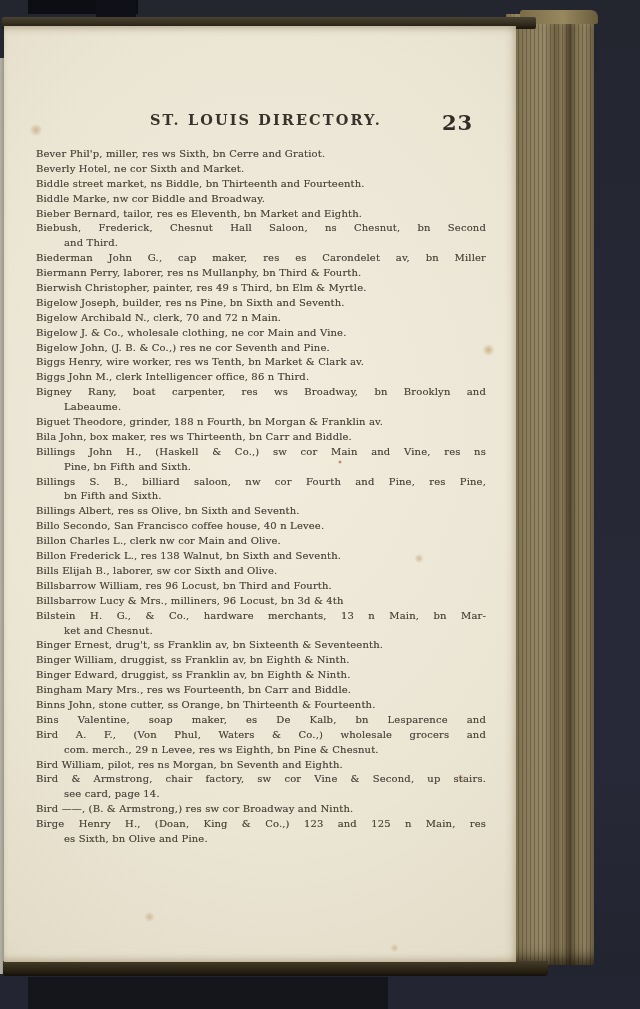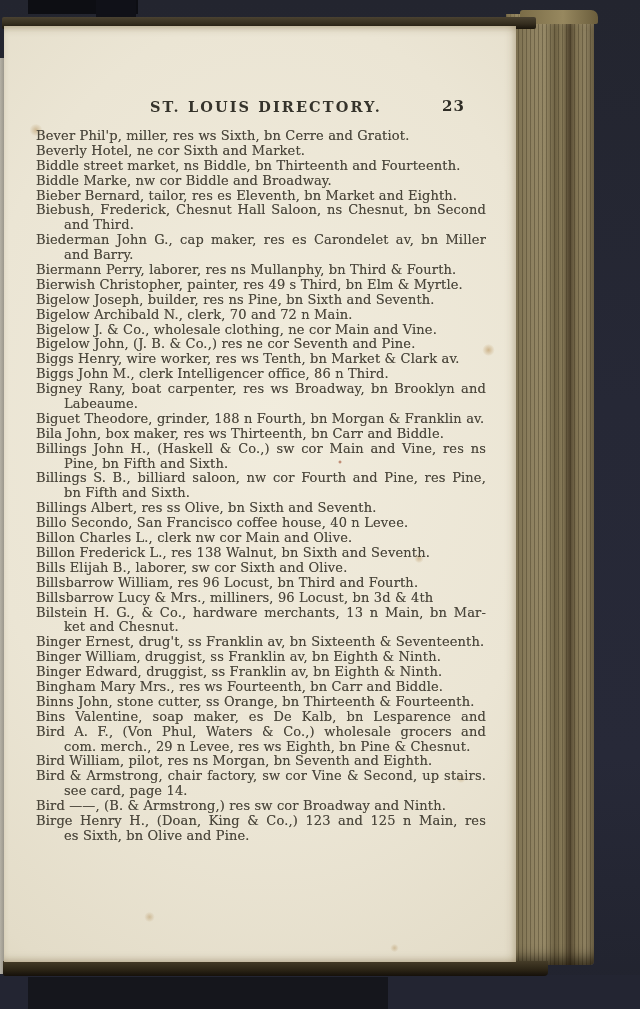--- a/index.html
+++ b/index.html
@@ -62,33 +62,33 @@
   
   .book-page{
     position:absolute; left:4px; top:26px; width:512px; height:936px;
     background:
       radial-gradient(ellipse 120% 90% at 52% 42%, #f1ecdd 0%, #ebe5d4 48%, #e3dcc8 74%, #d6cdb2 92%, #c4b99a 100%);
     box-shadow:inset -6px 0 10px -4px rgba(120,100,60,0.35), inset 0 6px 9px -5px rgba(110,90,50,0.45), inset 0 -7px 9px -6px rgba(110,90,50,0.4);
   }
 
   .stain{ position:absolute; border-radius:50%; pointer-events:none; }
 
-  .page-header{ position:absolute; left:0; top:72px; width:100%; height:22px;text-align:center; }
+  .page-header{ position:absolute; left:0; top:85px; width:100%; height:22px;text-align:center; }
   .page-title{
     position:absolute; left:146px; top:0;
     font-size:14.5px; letter-spacing:2.1px; color:#35332b; font-weight:600;
   }
   .page-number{
     position:absolute; left:438px; top:-1px;
-    font-size:15px; font-weight:700; letter-spacing:1px; color:#2f2d26;
+    font-size:21px; font-weight:700; letter-spacing:1px; color:#2f2d26;
   }
 
   .entries{
-    position:absolute; left:32px; top:103px; width:450px;
-    font-size:13px; color:#4a463b; letter-spacing:0.15px;
+    position:absolute; left:32px; top:121px; width:450px;
+    font-size:10px; color:#4a463b; letter-spacing:0.15px;
     text-shadow:0 0 0.5px rgba(74,70,59,0.55);
   }
   .entry{ margin:0; }
   .line{ line-height:14.9px; height:14.9px; white-space:nowrap; }
   .line.just{ white-space:normal; text-align:justify; text-align-last:justify; }
   .line.cont{ padding-left:28px; }
 </style>
 </head>
 <body>
 
@@ -137,21 +137,20 @@
         </div>
         <div class="entry">
           <div class="line">Bieber Bernard, tailor, res es Eleventh, bn Market and Eighth.</div>
         </div>
         <div class="entry">
           <div class="line just">Biebush, Frederick, Chesnut Hall Saloon, ns Chesnut, bn Second</div>
           <div class="line cont">and Third.</div>
         </div>
         <div class="entry">
           <div class="line just">Biederman John G., cap maker, res es Carondelet av, bn Miller</div>
-          <div class="line cont">and Barry.</div>
         </div>
         <div class="entry">
           <div class="line">Biermann Perry, laborer, res ns Mullanphy, bn Third &amp; Fourth.</div>
         </div>
         <div class="entry">
           <div class="line">Bierwish Christopher, painter, res 49 s Third, bn Elm &amp; Myrtle.</div>
         </div>
         <div class="entry">
           <div class="line">Bigelow Joseph, builder, res ns Pine, bn Sixth and Seventh.</div>
         </div>

